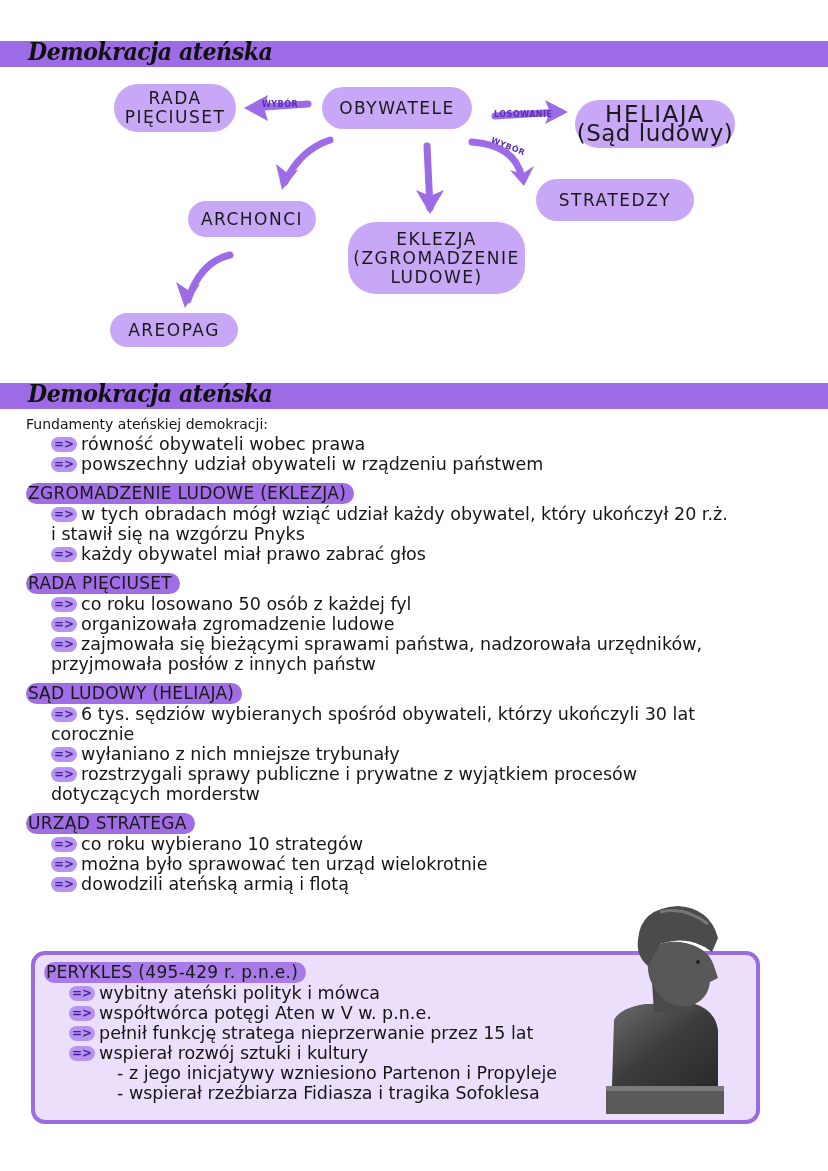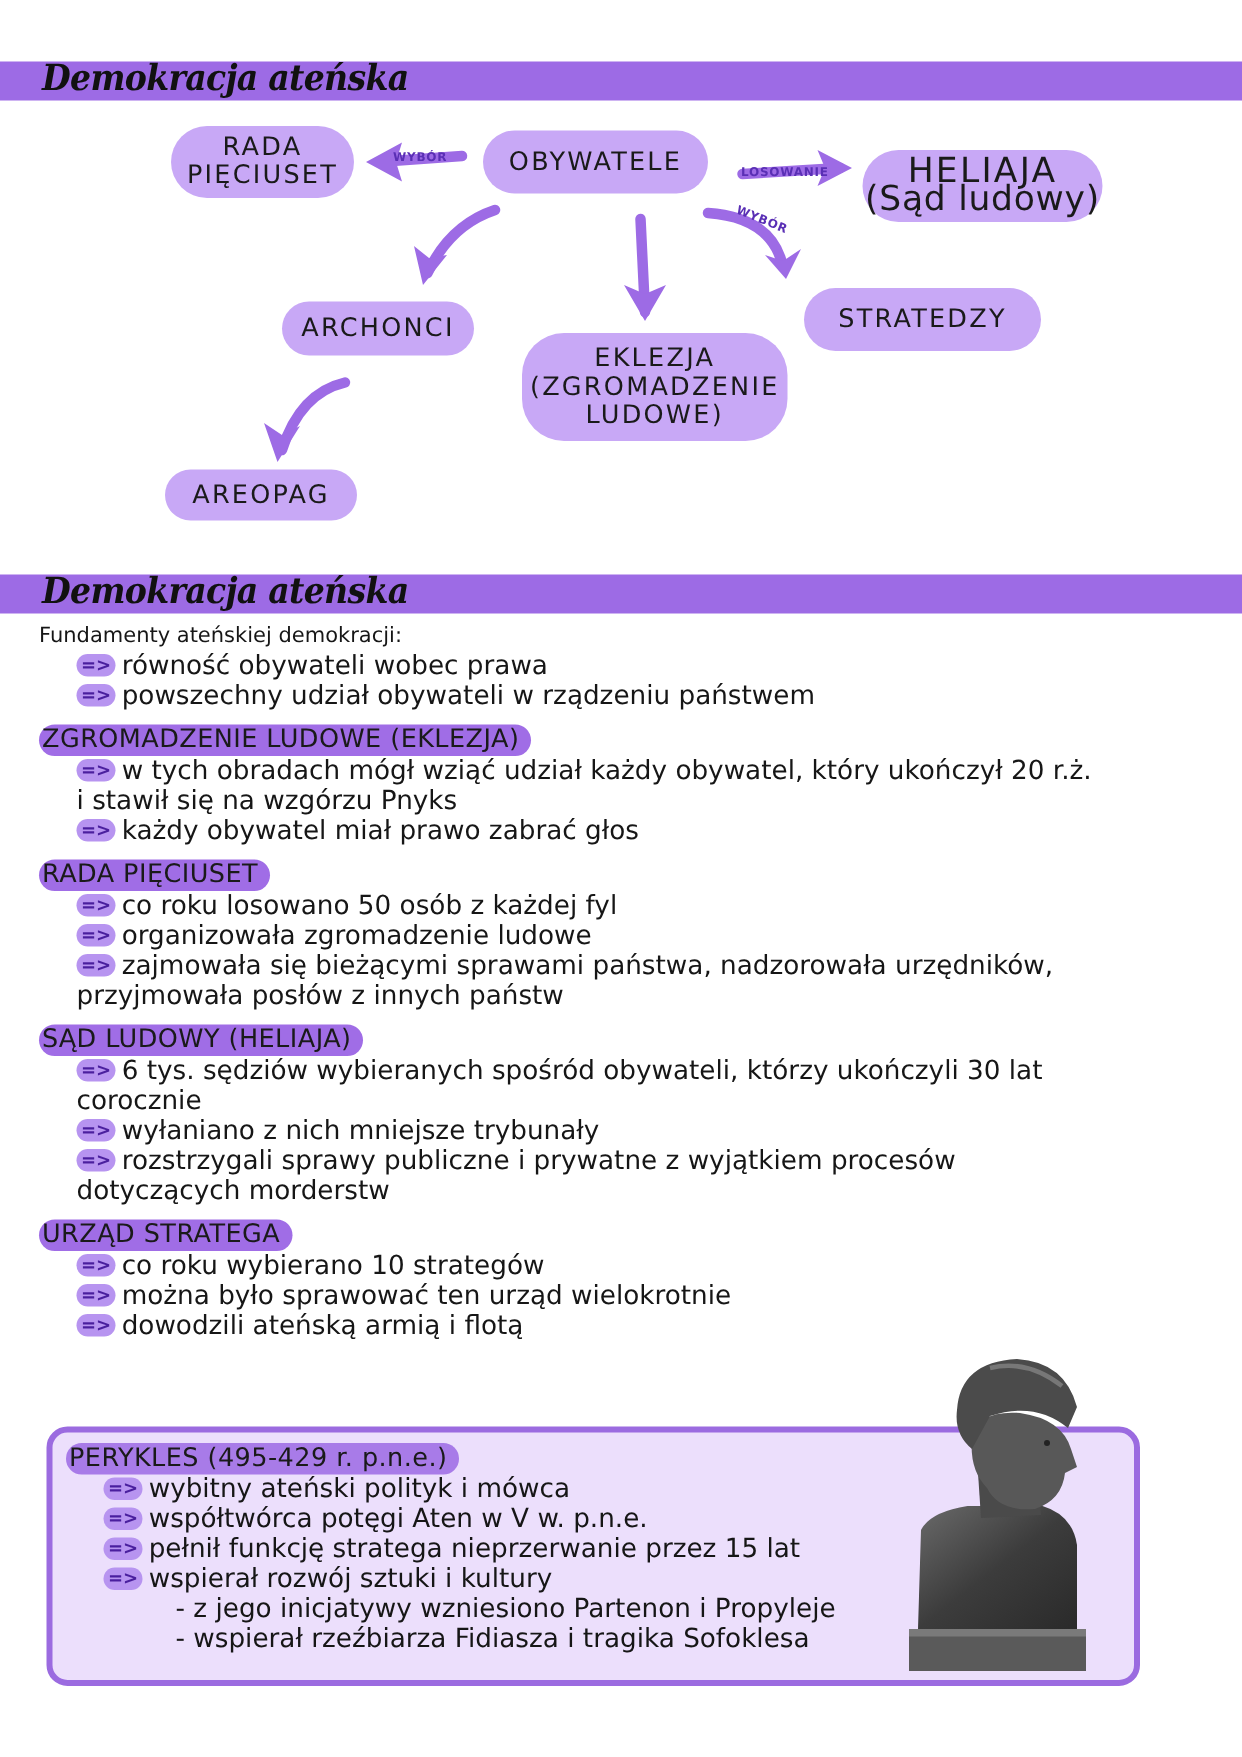--- a/index.html
+++ b/index.html
@@ -100,21 +100,21 @@
 
 <div class="cloud" style="left:114px; top:84px; width:122px; height:48px;">
   <span><span>RADA</span><br><span>PIĘCIUSET</span></span>
 </div>
 <div class="cloud" style="left:322px; top:87px; width:150px; height:42px;">
   <span>OBYWATELE</span>
 </div>
 <div class="cloud" style="left:575px; top:100px; width:160px; height:48px; font-size:23px;">
   <span><span>HELIAJA</span><br><span style="letter-spacing:0.5px;">(Sąd ludowy)</span></span>
 </div>
-<div class="cloud" style="left:536px; top:192px; width:158px; height:42px;text-align:right;">
+<div class="cloud" style="left:536px; top:179px; width:158px; height:42px;text-align:right;">
   <span>STRATEDZY</span>
 </div>
 <div class="cloud" style="left:188px; top:201px; width:128px; height:36px;">
   <span>ARCHONCI</span>
 </div>
 <div class="cloud" style="left:348px; top:222px; width:177px; height:72px;">
   <span><span>EKLEZJA</span><br><span>(ZGROMADZENIE</span><br><span>LUDOWE)</span></span>
 </div>
 <div class="cloud" style="left:110px; top:313px; width:128px; height:34px;">
   <span>AREOPAG</span>

